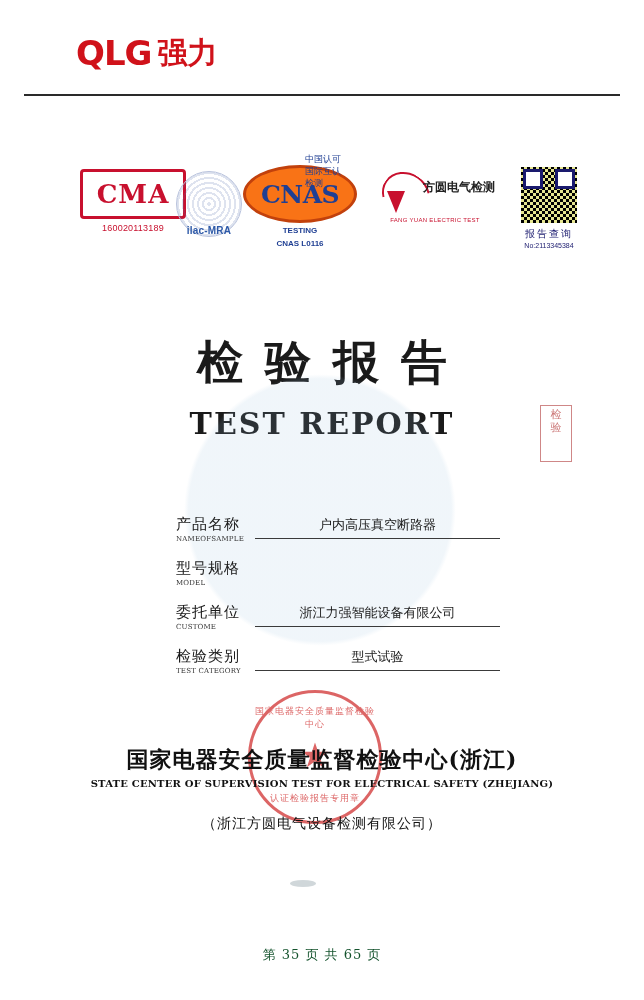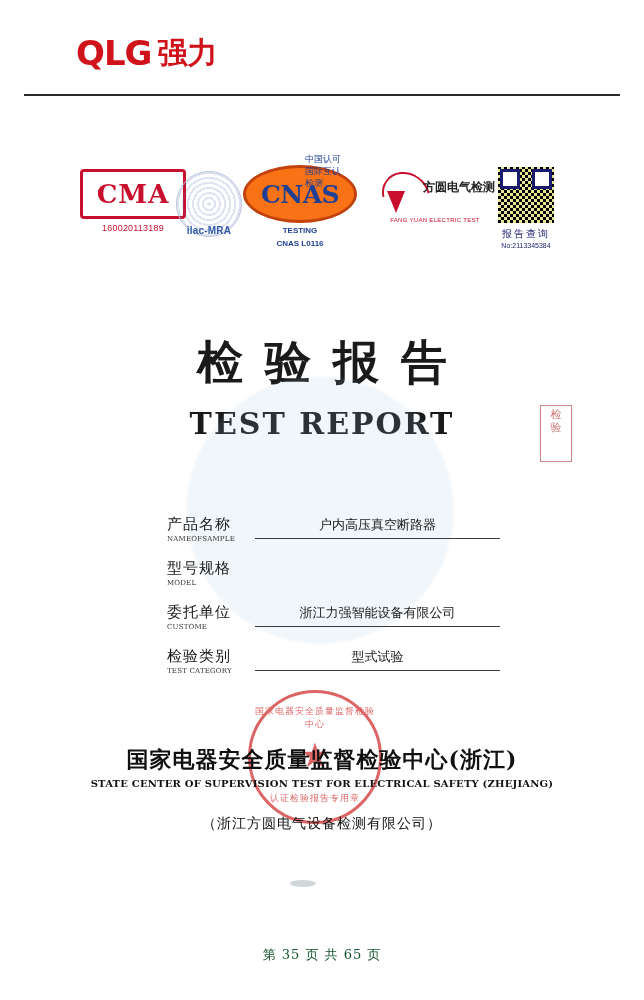--- a/index.html
+++ b/index.html
@@ -181,21 +181,21 @@
     white-space: nowrap;
   }
   .fy-en {
     font-size: 6px;
     color: #c8102e;
     letter-spacing: 0.3px;
     margin-top: 2px;
   }
 
   
-  .qr { left: 481px; top: 0px; width: 90px; }
+  .qr { left: 504px; top: 0px; width: 90px; }
   .qr-img {
     width: 56px; height: 56px;
     margin: 0 auto;
     background:
       repeating-linear-gradient(0deg, #1a1a6e 0 3px, #ffffff 3px 6px),
       repeating-linear-gradient(90deg, #1a1a6e 0 3px, #ffffff 3px 6px);
     background-blend-mode: difference;
     border: 2px solid #ffffff;
     position: relative;
   }
@@ -278,21 +278,21 @@
     left: 160px;
     top: 225px;
     width: 340px;
   }
   .field-row {
     position: relative;
     height: 44px;
   }
   .field-label {
     position: absolute;
-    left: 7px; top: 0;
+    left: 16px; top: 0;
   }
   .field-label .cn {
     font-family: "DejaVu Serif", serif;
     font-size: 15px;
     color: #1a1a1a;
     letter-spacing: 1px;
     display: block;
   }
   .field-label .en {
     font-family: "DejaVu Serif", serif;

